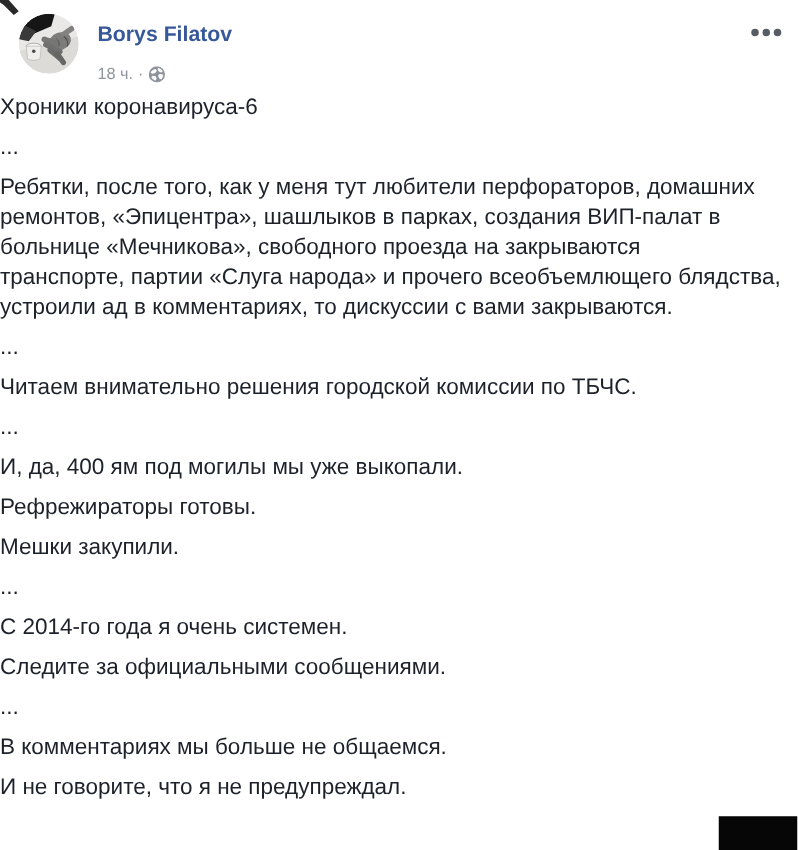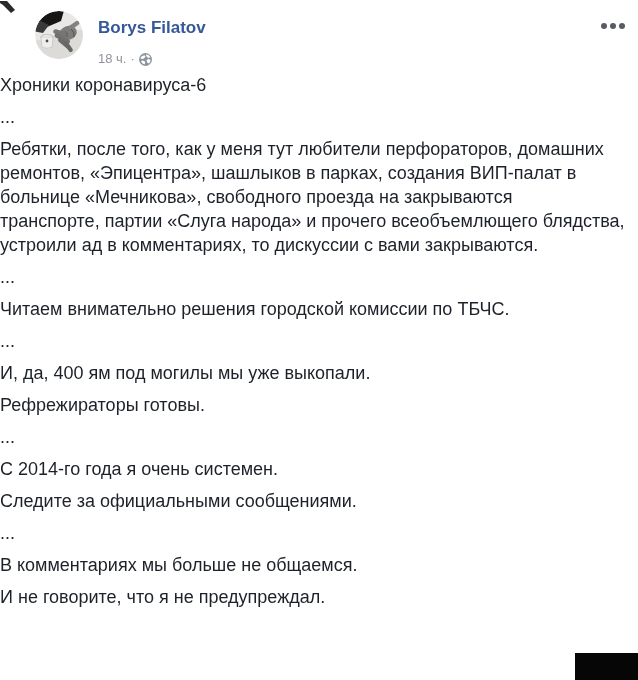--- a/index.html
+++ b/index.html
@@ -5,21 +5,21 @@
   html,body { margin:0; padding:0; }
   body {
     width:638px; height:680px;
     background:#ffffff;
     font-family:"Liberation Sans","DejaVu Sans",sans-serif;
     position:relative;
     overflow:hidden;
     color:#1d2129;
   }
   
-  .header { position:relative; height:70px;margin-left:20px; }
+  .header { position:relative; height:70px; }
   .avatar {
     position:absolute; left:15px; top:11px;
     width:48px; height:48px; border-radius:50%;
     overflow:hidden; cursor:pointer;
   }
   .avatar svg { display:block; }
   .author {
     position:absolute; left:78px; top:19px;
     font-size:17px; font-weight:bold; color:#365899;
     text-decoration:none; cursor:pointer; line-height:18px;
@@ -146,20 +146,23 @@
     <div class="paragraph">
       <div class="line">...</div>
     </div>
     <div class="paragraph">
       <div class="line">И, да, 400 ям под могилы мы уже выкопали.</div>
     </div>
     <div class="paragraph">
       <div class="line">Рефрежираторы готовы.</div>
     </div>
     <div class="paragraph">
+      <div class="line">Мешки закупили.</div>
+    </div>
+    <div class="paragraph">
       <div class="line">...</div>
     </div>
     <div class="paragraph">
       <div class="line">С 2014-го года я очень системен.</div>
     </div>
     <div class="paragraph">
       <div class="line">Следите за официальными сообщениями.</div>
     </div>
     <div class="paragraph">
       <div class="line">...</div>

